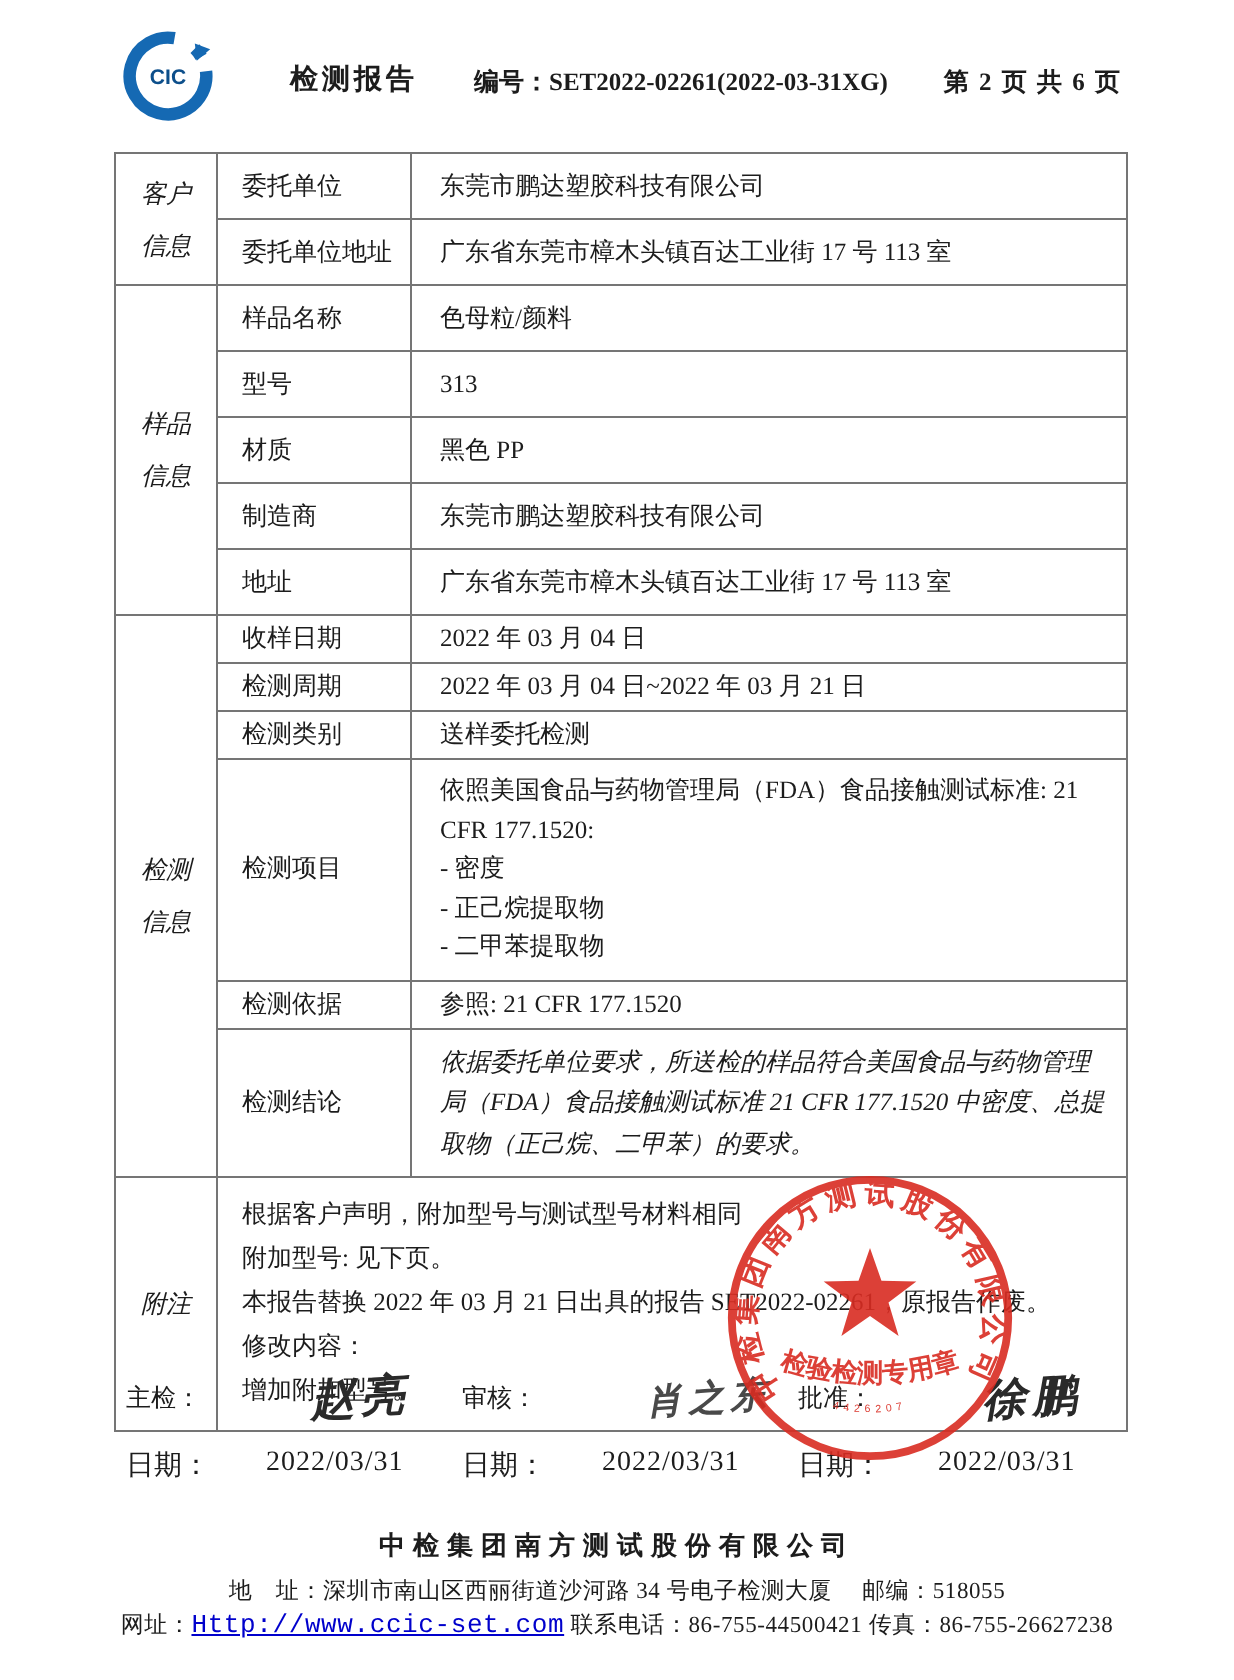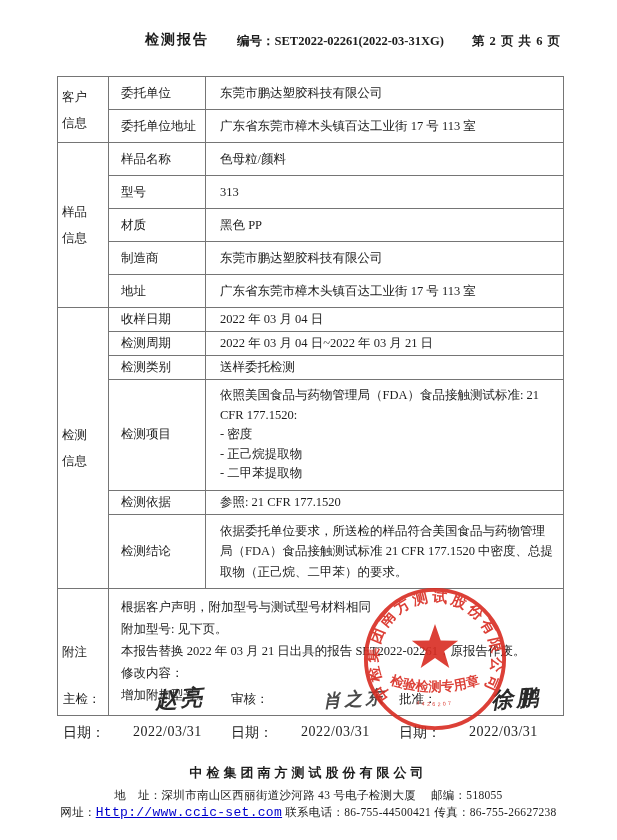--- a/index.html
+++ b/index.html
@@ -23,21 +23,21 @@
     border-collapse:collapse;table-layout:fixed;
     font-size:12.5px;
   }
   .info-table td{
     border:1px solid #757575;
     padding:2px 6px 2px 12px;
     vertical-align:middle;
     line-height:19px;
   }
   .info-table td.sec{
-    padding:2px 4px;
+    padding:2px 4px;text-align:center;font-style:italic;
   }
   .sec-label{display:inline-block;width:2.1em;line-height:26px;}
   tr.row-m{height:33px;}
   tr.row-s{height:24px;}
   td.val{padding-left:14px;}
   td.multiline{vertical-align:middle;padding-top:6px;padding-bottom:6px;}
   .cell-line{line-height:19.5px;}
   .notes-cell{padding:8px 10px 8px 12px !important;vertical-align:top;margin-left:42px;}
   .notes-line{line-height:20px;margin-bottom:2px;}
   
@@ -67,20 +67,27 @@
   .footer-line{font-size:11.5px;margin-top:6px;letter-spacing:0.3px;}
   .footer-line2{font-size:11.5px;margin-top:2px;letter-spacing:0.3px;}
   .url-link{color:#0000cc;text-decoration:underline;font-family:"Liberation Mono","DejaVu Sans Mono",monospace;font-size:13px;}
 </style>
 </head>
 <body>
 
 <div class="page">
 
   <div class="header">
+    <div class="logo">
+      <svg width="46" height="46" viewBox="0 0 48 48">
+        <circle cx="24" cy="24" r="20" fill="none" stroke="#1569b3" stroke-width="6.5" stroke-dasharray="100 12" stroke-dashoffset="-8" transform="rotate(-30 24 24)"></circle>
+        <polygon points="38,7 46,10 39,16" fill="#1569b3"></polygon>
+        <text x="24" y="28" text-anchor="middle" font-size="11" font-weight="bold" fill="#0d4f8b" font-family="'Liberation Sans',sans-serif">CIC</text>
+      </svg>
+    </div>
     <div class="report-title">检测报告</div>
     <div class="report-no"><span>编号：</span><span>SET2022-02261(2022-03-31XG)</span></div>
     <div class="page-indicator">第 2 页 共 6 页</div>
   </div>
 
   <table class="info-table">
     <colgroup>
         <col style="width:51px">
         <col style="width:97px">
         <col style="width:358px">
@@ -140,21 +147,21 @@
         <div class="cell-line">- 正己烷提取物</div>
         <div class="cell-line">- 二甲苯提取物</div>
       </td>
     </tr>
     <tr class="row-s">
       <td>检测依据</td>
       <td class="val">参照: 21 CFR 177.1520</td>
     </tr>
     <tr>
       <td>检测结论</td>
-      <td class="val multiline" style="line-height:20.5px;">依据委托单位要求，所送检的样品符合美国食品与药物管理局（FDA）食品接触测试标准 21 CFR 177.1520 中密度、总提取物（正己烷、二甲苯）的要求。</td>
+      <td class="val multiline" style="line-height:20.5px;font-style:italic;">依据委托单位要求，所送检的样品符合美国食品与药物管理局（FDA）食品接触测试标准 21 CFR 177.1520 中密度、总提取物（正己烷、二甲苯）的要求。</td>
     </tr>
 
     <tr>
       <td class="sec"><span>附注</span></td>
       <td class="notes-cell" colspan="2">
         <div class="notes-line">根据客户声明，附加型号与测试型号材料相同</div>
         <div class="notes-line">附加型号: 见下页。</div>
         <div class="notes-line">本报告替换 2022 年 03 月 21 日出具的报告 SET2022-02261，原报告作废。</div>
         <div class="notes-line">修改内容：</div>
         <div class="notes-line">增加附加型号。</div>
@@ -210,17 +217,17 @@
         <textPath href="#bannerPath" startOffset="50%">检验检测专用章</textPath>
       </text>
       <text font-size="5.5" fill="#d92c22" letter-spacing="2.5" text-anchor="middle" font-family="'Liberation Sans',sans-serif">
         <textPath href="#serialPath" startOffset="50%">4426207</textPath>
       </text>
     </svg>
   </div>
 
   <div class="footer">
     <div class="footer-company">中检集团南方测试股份有限公司</div>
-    <div class="footer-line">地　址：深圳市南山区西丽街道沙河路 43 号电子检测大厦　 邮编：518055</div>
+    <div class="footer-line">地　址：深圳市南山区西丽街道沙河路 34 号电子检测大厦　 邮编：518055</div>
     <div class="footer-line2"><span>网址：</span><a class="url-link" href="#">Http://www.ccic-set.com</a><span> 联系电话：86-755-44500421 传真：86-755-26627238</span></div>
   </div>
 
 </div>
 
 </body></html>

